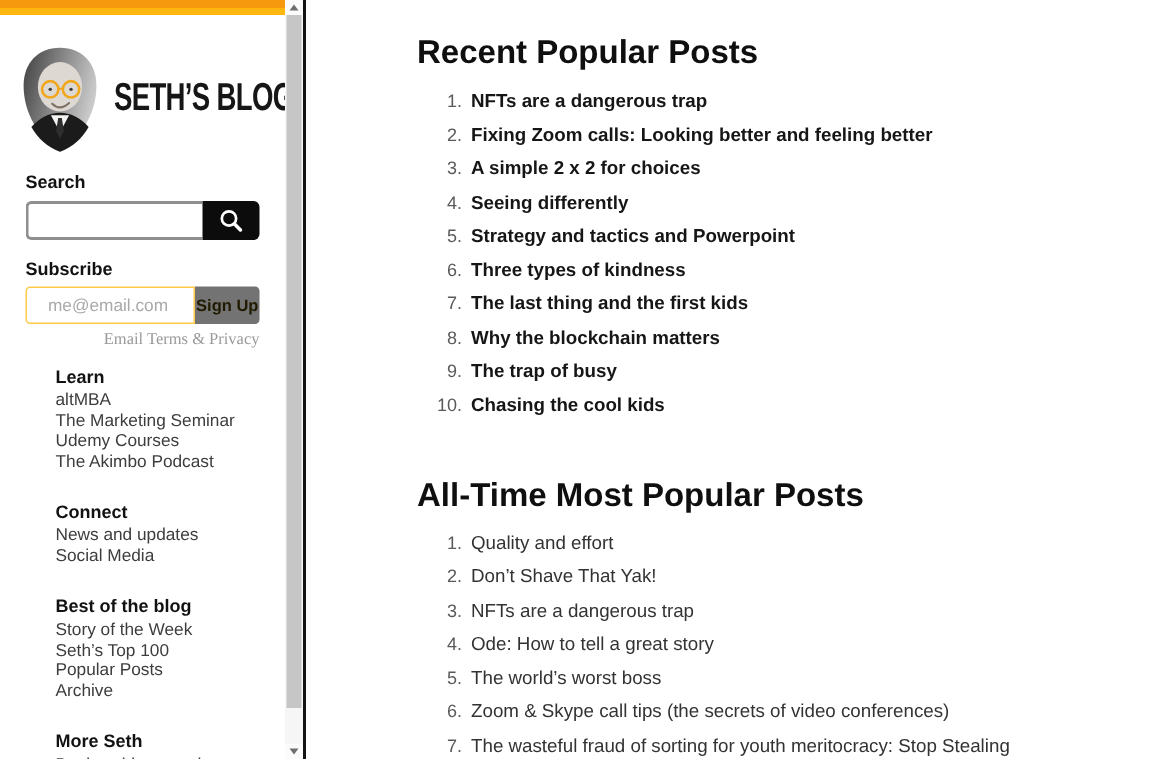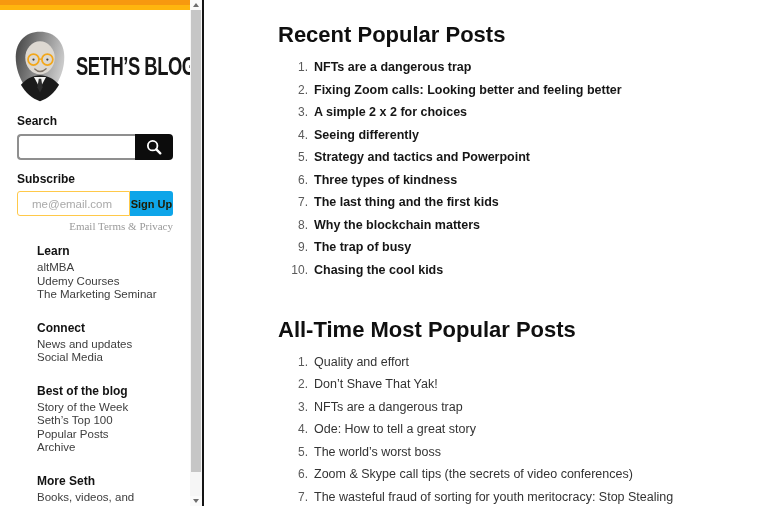--- a/index.html
+++ b/index.html
@@ -33,21 +33,21 @@
     display:flex;align-items:center;justify-content:center;padding:0;cursor:pointer;
   }
   .subscribe-section{margin-top:12px;}
   .subscribe-row{display:flex;margin-top:5px;height:25px;}
   .email-input{
     flex:1;min-width:0;height:25px;box-sizing:border-box;border:1px solid #ffc94a;
     border-radius:3px 0 0 3px;outline:none;padding:0 14px;font-size:11.5px;color:#555;
   }
   .email-input::placeholder{color:#a9a9a9;}
   .signup-btn{
-    width:43px;height:25px;background:#0ea5e9;border:none;border-radius:0 3px 3px 0;
+    width:43px;height:25px;background:#737373;border:none;border-radius:0 3px 3px 0;
     font-family:"Liberation Sans",sans-serif;font-weight:bold;font-size:11px;color:#201b00;
     padding:0;cursor:pointer;
   }
   .terms{
     display:block;font-family:"Liberation Serif",serif;font-size:11px;color:#9a9a9a;
     text-align:right;margin-top:4px;
   }
   .nav-section{padding:19px 17px 0;margin-left:20px;}
   .nav-section.first{padding-top:12px;}
   .nav-title{font-weight:bold;font-size:12px;color:#121212;margin-bottom:3px;}
@@ -132,22 +132,23 @@
     <div class="subscribe-row">
       <input class="email-input" type="text" placeholder="me@email.com" style="">
       <button class="signup-btn">Sign Up</button>
     </div>
     <a class="terms">Email Terms &amp; Privacy</a>
   </div>
 
   <nav class="nav-section first">
     <div class="nav-title">Learn</div>
     <a class="nav-link">altMBA</a>
+    <a class="nav-link">The Marketing Seminar</a>
     <a class="nav-link">Udemy Courses</a>
-    <a class="nav-link">The Marketing Seminar</a>
+    <a class="nav-link">The Akimbo Podcast</a>
   </nav>
 
   <nav class="nav-section">
     <div class="nav-title">Connect</div>
     <a class="nav-link">News and updates</a>
     <a class="nav-link">Social Media</a>
   </nav>
 
   <nav class="nav-section">
     <div class="nav-title">Best of the blog</div>

